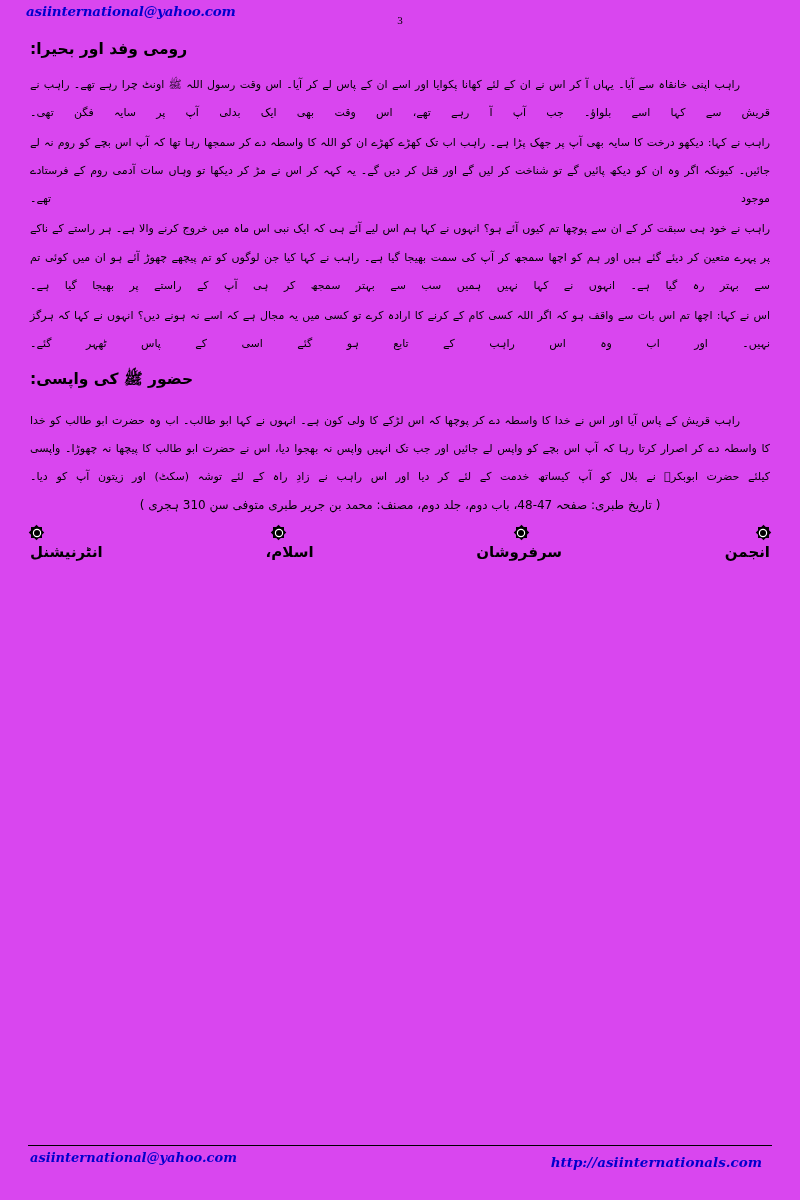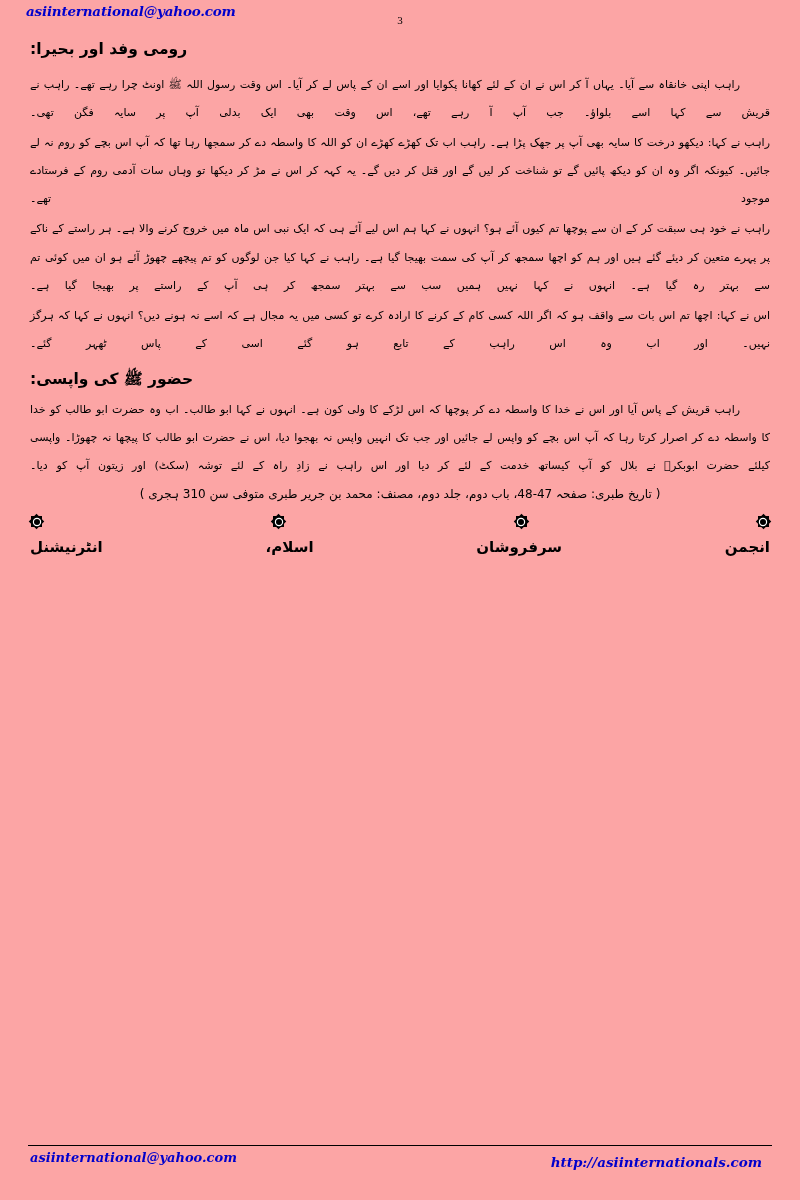--- a/index.html
+++ b/index.html
@@ -14,21 +14,21 @@
     position: relative;
     font-family: "DejaVu Sans", sans-serif;
     overflow: hidden;
   }
 
   .page {
     position: absolute;
     inset: 0;
     width: 800px;
     height: 1200px;
-    background: #fca5a5;
+    background: #d946ef;
   }
 
   
   .top-header {
     position: absolute;
     top: 0;
     left: 0;
     right: 0;
     height: 34px;
     direction: ltr;
@@ -74,21 +74,21 @@
     color: #000000;
     text-align: center;      
     text-align-last: left;
     direction: rtl;
     line-height: 1.5;
     margin: 4px 0 10px 0;
     white-space: nowrap;
   }
   .section-heading.second {
     margin-top: 10px;
-    margin-bottom: 5px;
+    margin-bottom: 16px;
   }
 
   p.body-par {
     font-family: "DejaVu Sans", sans-serif;
     font-size: 11px;
     color: #000000;
     line-height: 2.55;
     margin: 0 0 2px 0;
     text-align: justify;
     text-align-last: justify;
@@ -155,21 +155,21 @@
     box-shadow: 0 0 0 1.2px #ffffff;
   }
 
   .org-name {
     text-align: center;
     direction: rtl;
     font-family: "DejaVu Sans", sans-serif;
     font-weight: bold;
     font-size: 15px;
     color: #000000;
-    margin-top: 10px;
+    margin-top: 4px;
     letter-spacing: 0px;
   }
 
   
   .footer {
     position: absolute;
     left: 28px;
     right: 28px;
     bottom: 30px;
     direction: ltr;

